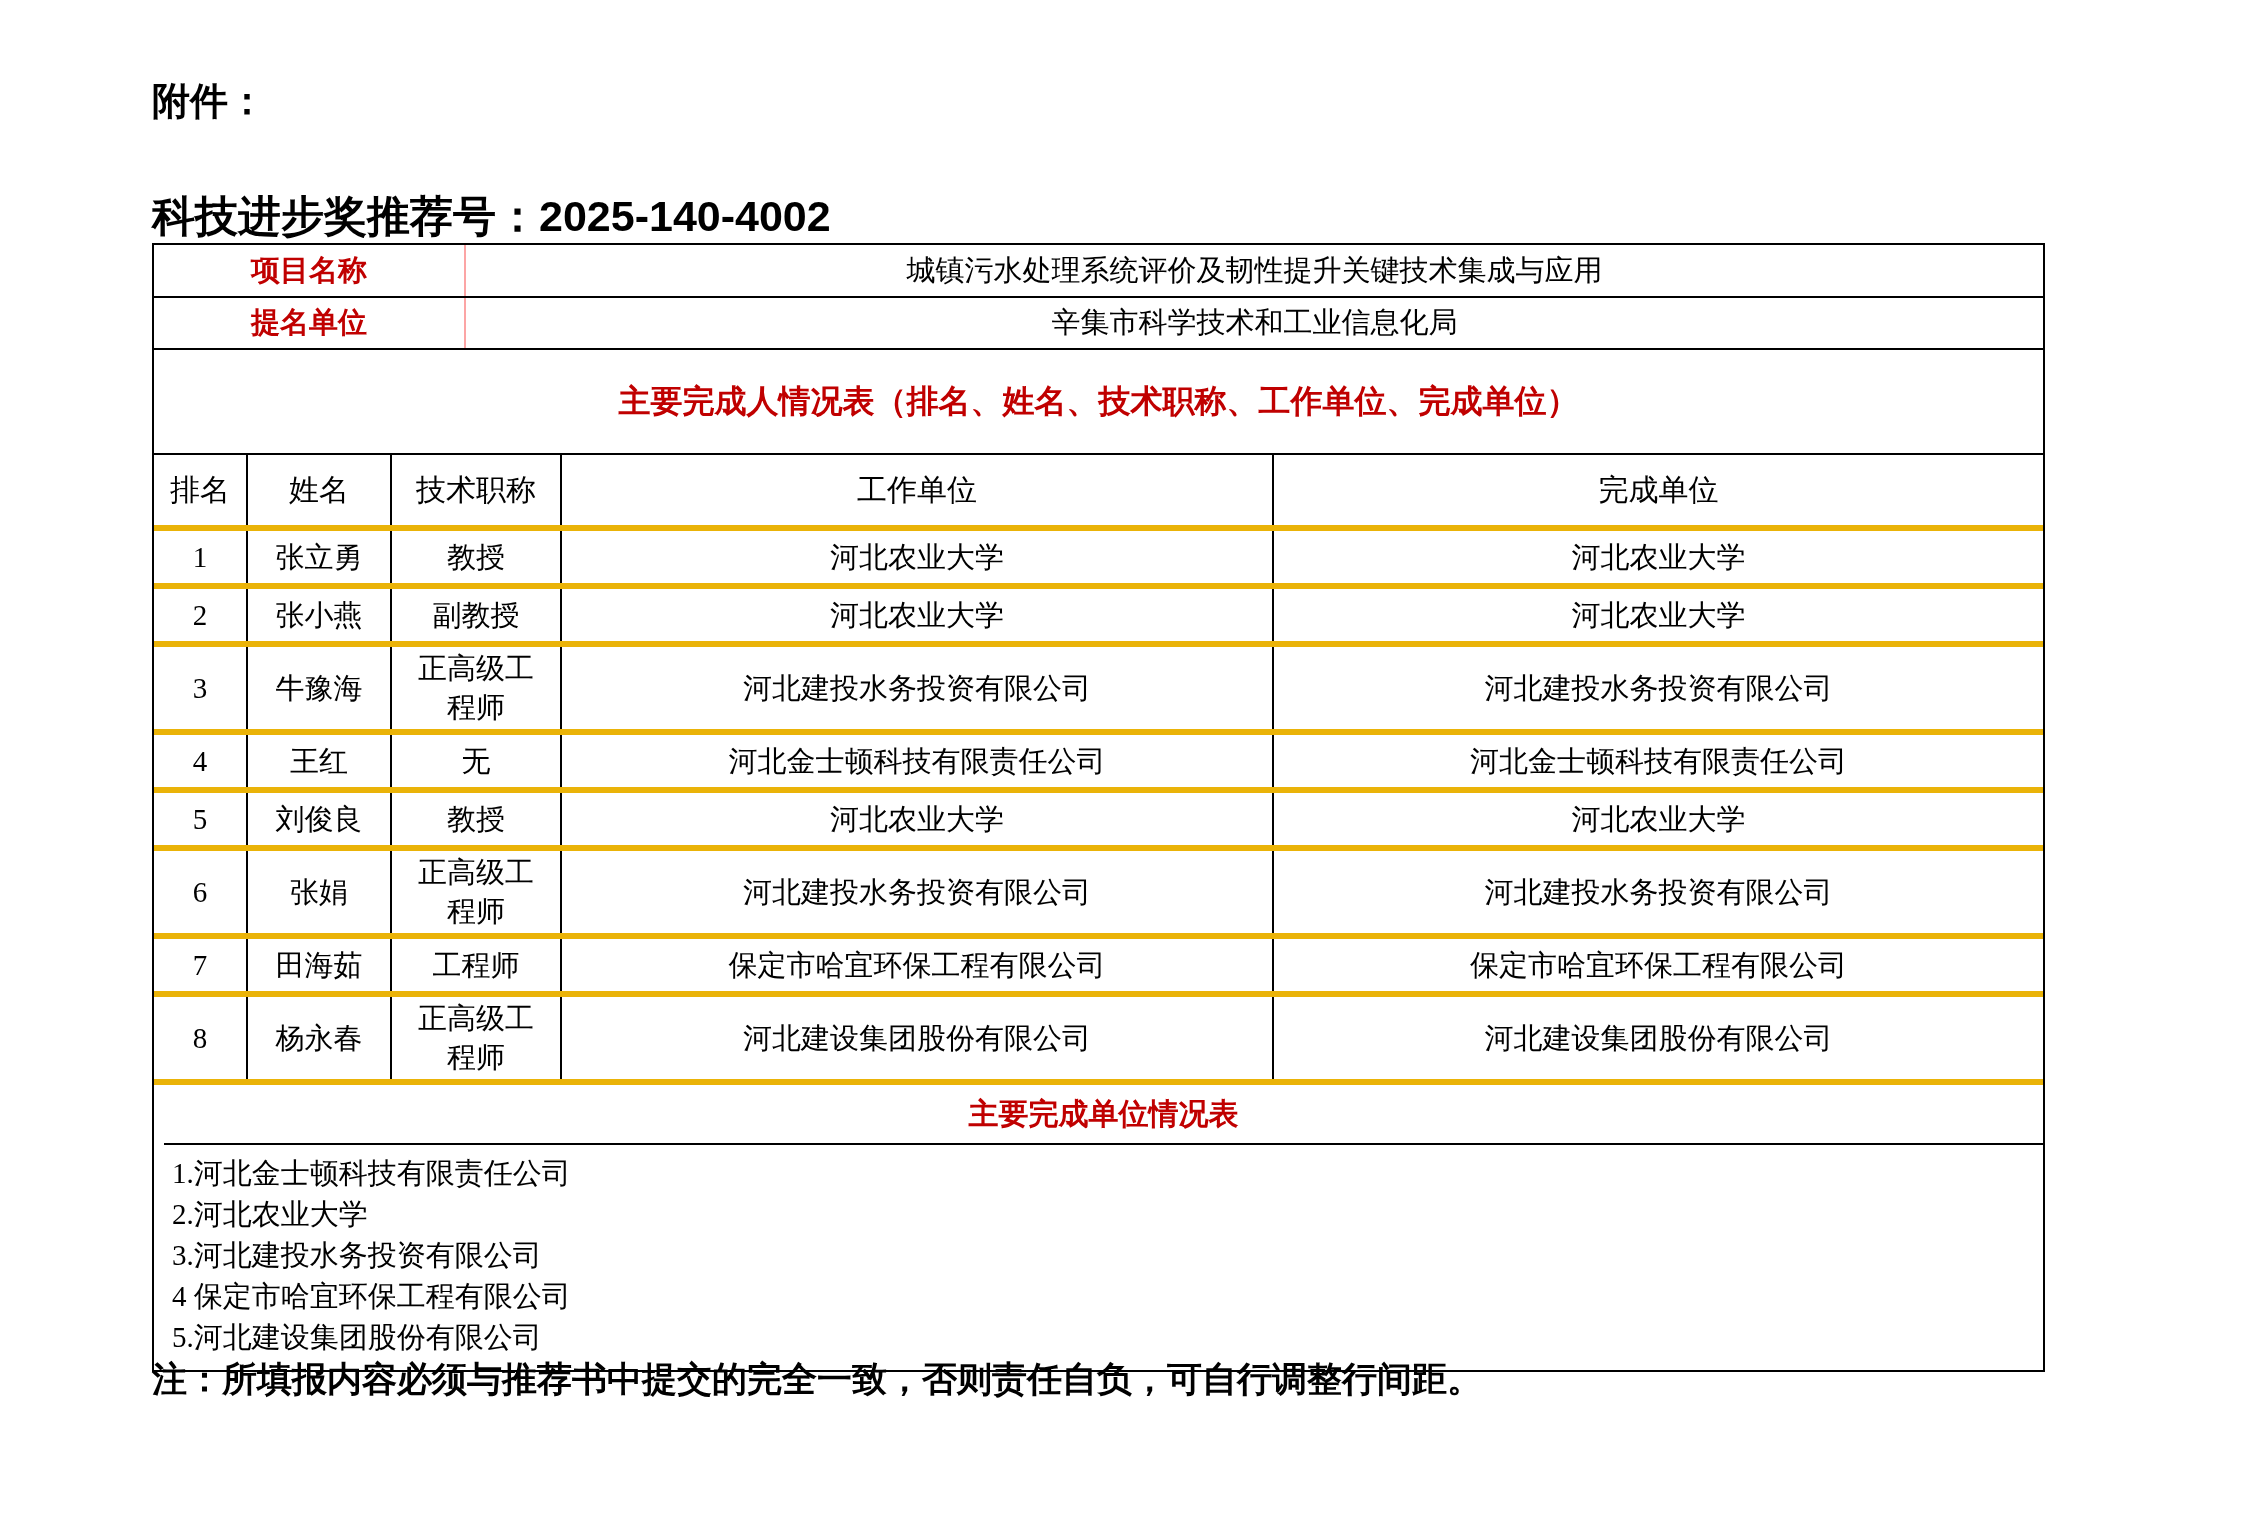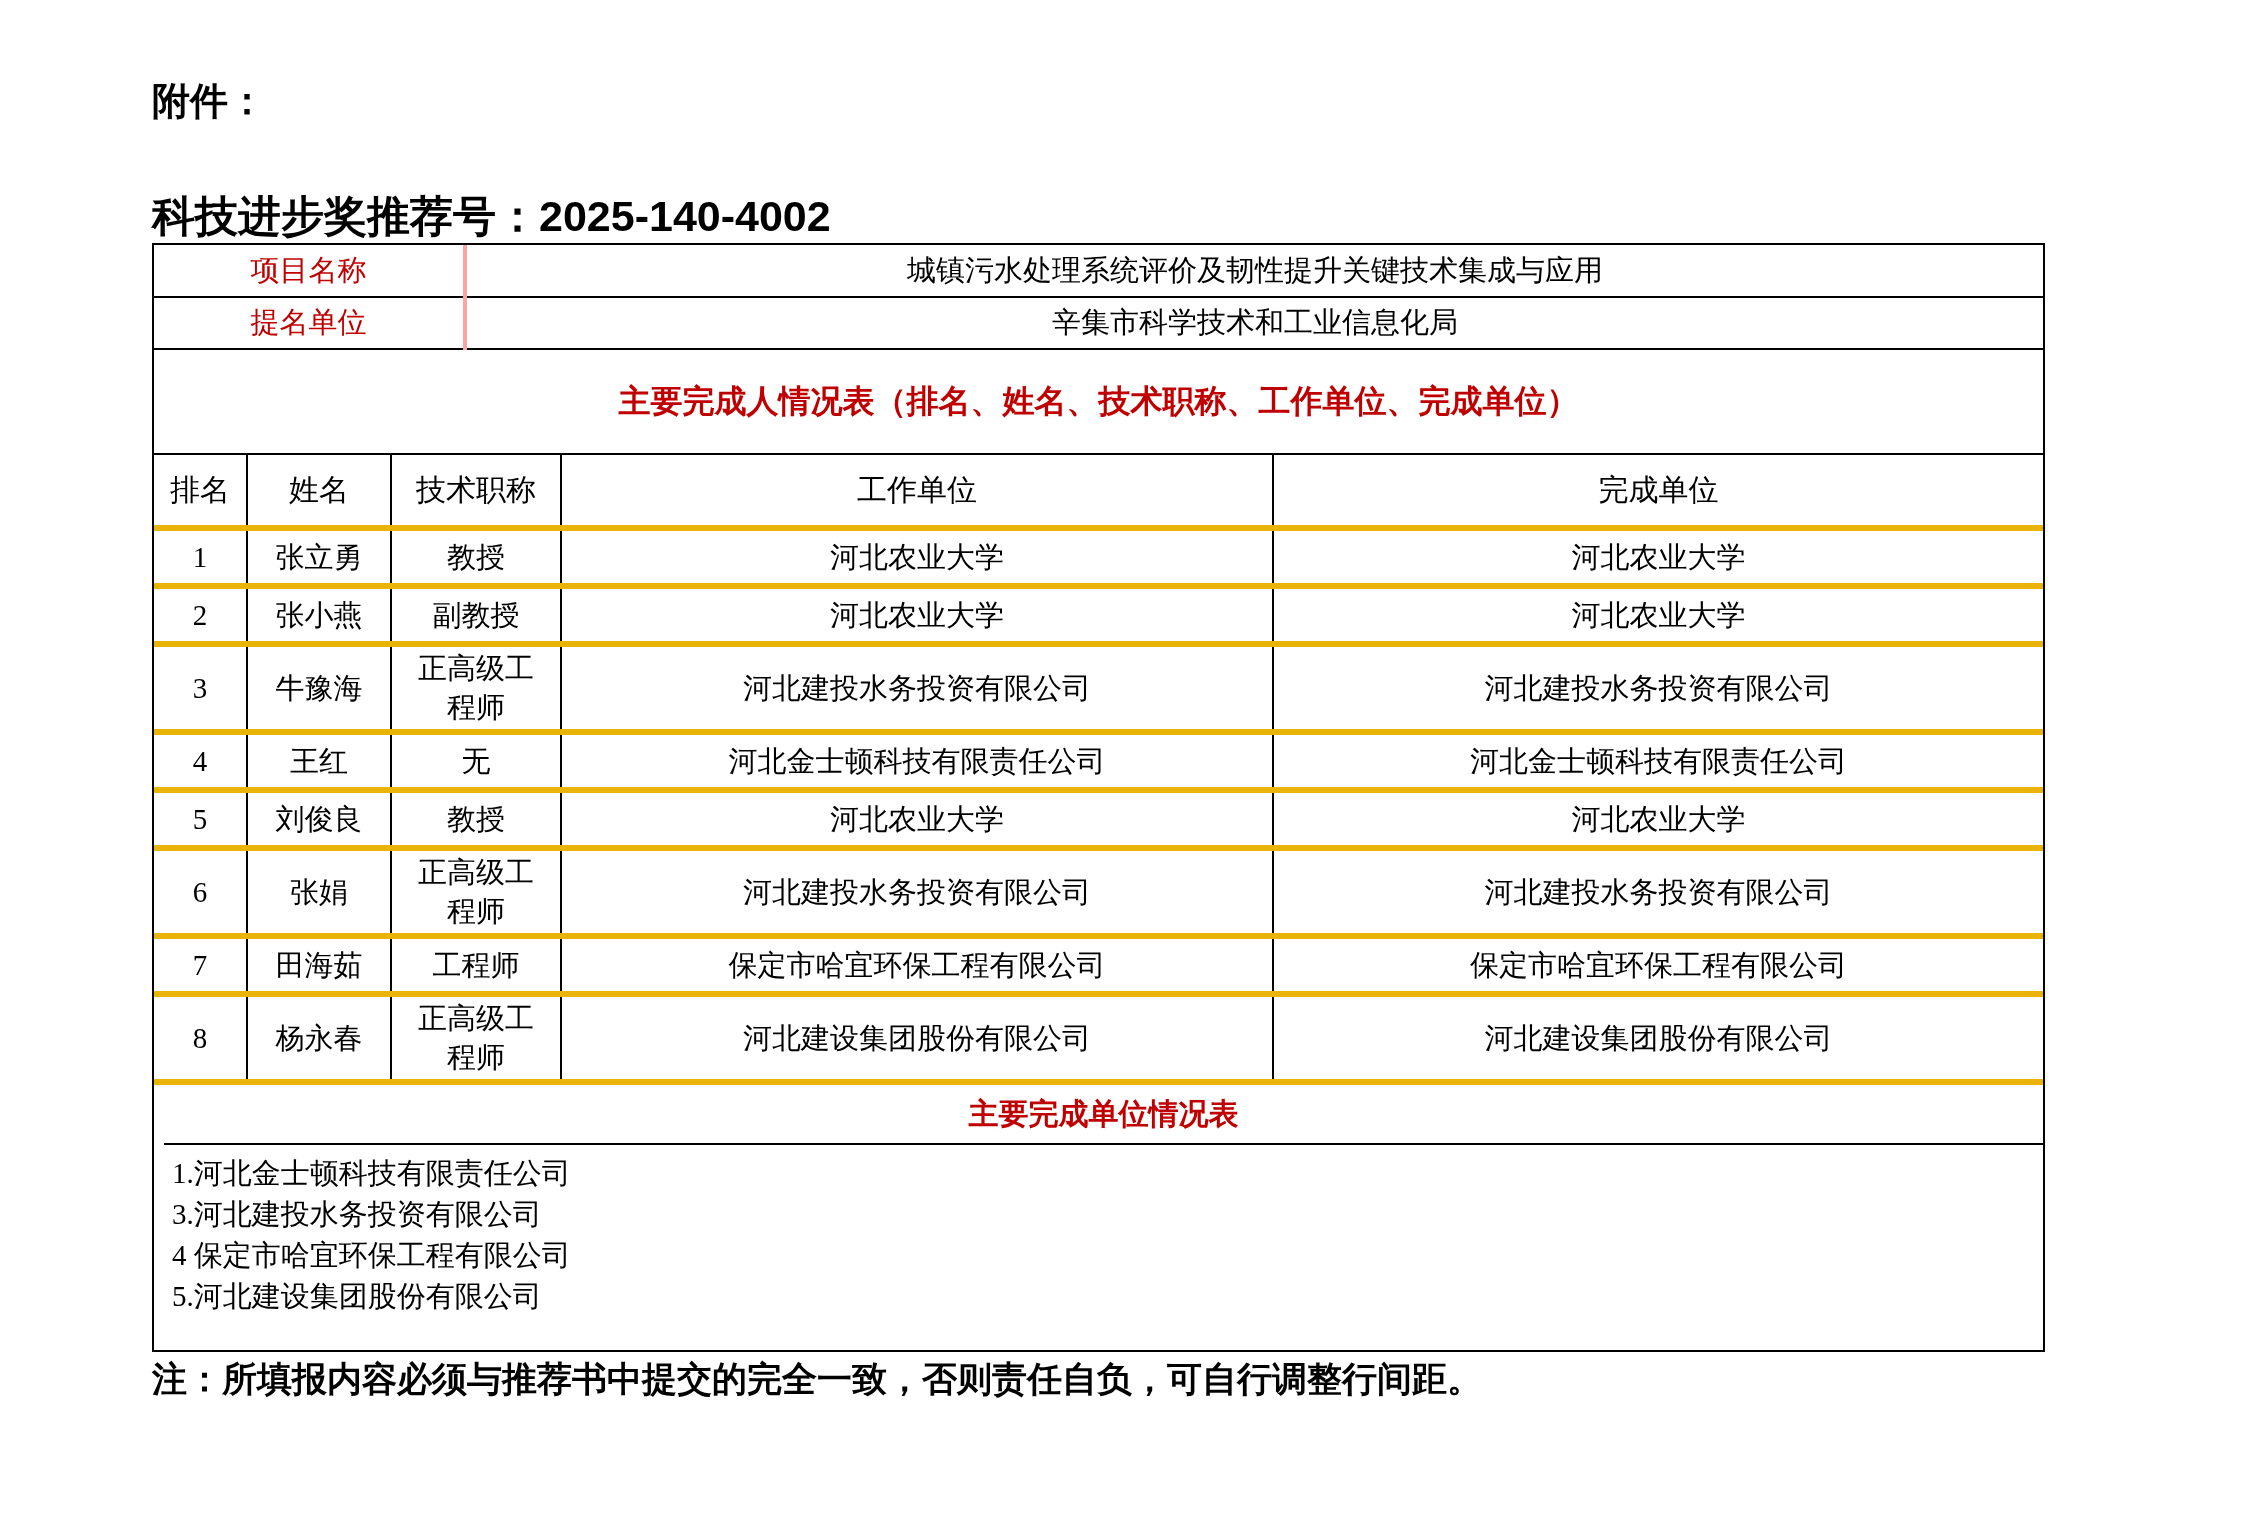--- a/index.html
+++ b/index.html
@@ -36,22 +36,22 @@
 
   
   .info-table td {
     border-bottom: 2px solid #000;
     height: 52px;
     font-size: 29px;
     text-align: center;
     vertical-align: middle;
   }
   .info-table td.lbl {
-    border-right: 4px solid #fca5a5;
-    font-weight: normal;
+    border-right: 2px solid #fca5a5;
+    font-weight: bold;
   }
 
   .red { color: #C00000; }
 
   
   .sec-title {
     display: flex; align-items: center; justify-content: center;
     border-bottom: 2px solid #000;
     font-weight: bold;
     text-align: center;
@@ -191,20 +191,21 @@
       <td>河北建设集团股份有限公司</td>
       <td>河北建设集团股份有限公司</td>
     </tr>
   </tbody>
     </table>
 
   <div class="sec-title units red">主要完成单位情况表</div>
 
   <div class="units-list">
     <div>1.河北金士顿科技有限责任公司</div>
+    <div>2.河北农业大学</div>
     <div>3.河北建投水务投资有限公司</div>
     <div>4 保定市哈宜环保工程有限公司</div>
     <div>5.河北建设集团股份有限公司</div>
   </div>
 
 </div>
 
 <div class="note">注：所填报内容必须与推荐书中提交的完全一致，否则责任自负，可自行调整行间距。</div>
 
 </body></html>

